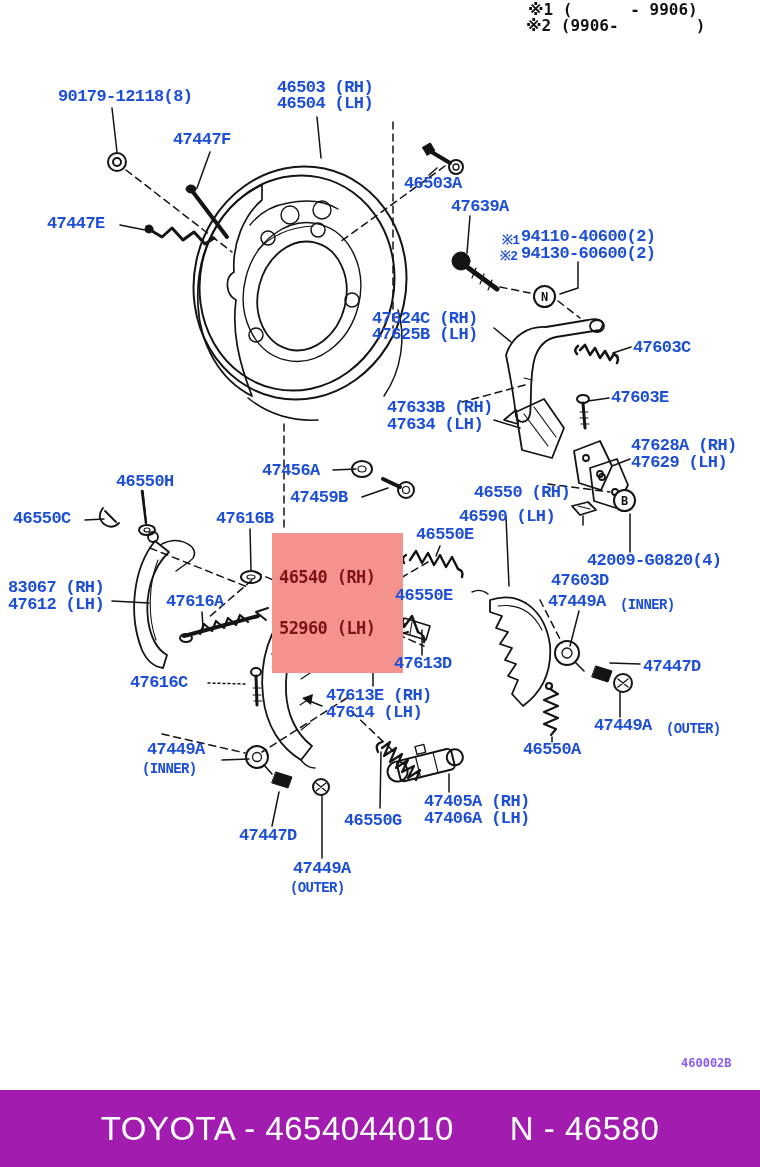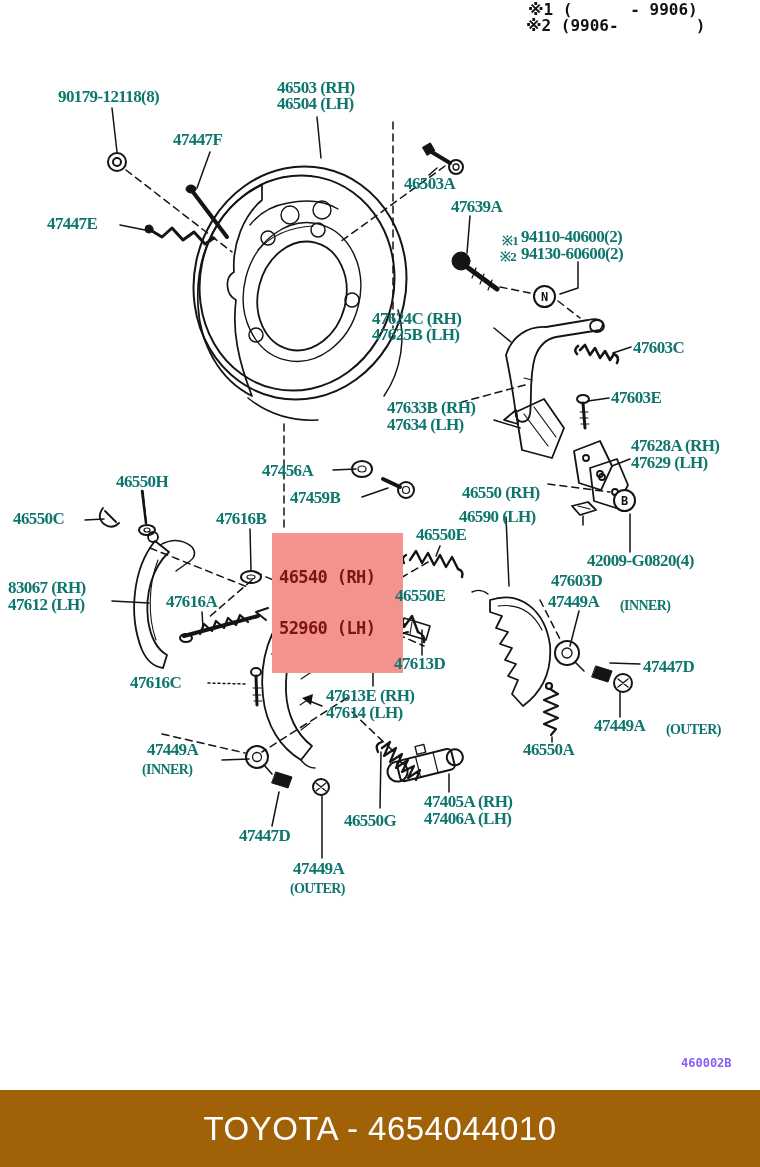--- a/index.html
+++ b/index.html
@@ -1,20 +1,20 @@
 <!DOCTYPE html>
 <html><head>
 <meta charset="utf-8">
 <style>
   html,body{margin:0;padding:0;background:#fff;}
   .stage{position:relative;width:760px;height:1167px;background:#ffffff;overflow:hidden;
          font-family:"DejaVu Sans Mono","DejaVu Sans",monospace;}
   .artsvg{position:absolute;left:0;top:0;}
-  .lbl{position:absolute;font-weight:bold;font-size:17px;line-height:17px;color:#0f766e;
-       white-space:pre;letter-spacing:-0.6px;font-family:Liberation Serif, serif;}
+  .lbl{position:absolute;font-weight:bold;font-size:17px;line-height:17px;color:#1d4ed8;
+       white-space:pre;letter-spacing:-0.6px;font-family:Liberation Mono, monospace;}
   .badge{position:absolute;width:19px;height:19px;border:2px solid #121212;border-radius:50%;
          display:flex;align-items:center;justify-content:center;background:#fff;
          font-weight:bold;font-size:12px;color:#121212;}
   .note{position:absolute;font-weight:bold;font-size:16px;line-height:16px;color:#121212;white-space:pre;}
   .note1{left:528px;top:2px;}
   .note2{left:526px;top:18px;text-align:right;}
   .hl{position:absolute;left:272px;top:533px;width:124px;padding:2px 0 2px 7px;
       font-weight:bold;font-size:17px;line-height:17px;letter-spacing:-0.6px;white-space:pre;}
   .diagram-code{position:absolute;left:681px;top:1056px;font-weight:bold;font-size:12px;color:#8b5cf6;}
   .footer{position:absolute;left:0;top:1090px;width:760px;height:77px;
@@ -267,21 +267,21 @@
       <div class="lbl" style="left: 372px; top: 310px;">47624C (RH)</div>
       <div class="lbl" style="left: 372px; top: 326px;">47625B (LH)</div>
       <div class="lbl" style="left: 633px; top: 339px;">47603C</div>
       <div class="lbl" style="left: 387px; top: 399px;">47633B (RH)</div>
       <div class="lbl" style="left: 387px; top: 416px;">47634 (LH)</div>
       <div class="lbl" style="left: 611px; top: 389px;">47603E</div>
       <div class="lbl" style="left: 631px; top: 437px;">47628A (RH)</div>
       <div class="lbl" style="left: 631px; top: 454px;">47629 (LH)</div>
       <div class="lbl" style="left: 262px; top: 462px;">47456A</div>
       <div class="lbl" style="left: 290px; top: 489px;">47459B</div>
-      <div class="lbl" style="left: 462px; top: 484px;">46550 (RH)</div>
+      <div class="lbl" style="left: 474px; top: 484px;">46550 (RH)</div>
       <div class="lbl" style="left: 459px; top: 508px;">46590 (LH)</div>
       <div class="lbl" style="left: 116px; top: 473px;">46550H</div>
       <div class="lbl" style="left: 13px; top: 510px;">46550C</div>
       <div class="lbl" style="left: 216px; top: 510px;">47616B</div>
       <div class="lbl" style="left: 416px; top: 526px;">46550E</div>
       <div class="lbl" style="left: 551px; top: 524px; margin-top: 48px;">47603D</div>
       <div class="lbl" style="left: 587px; top: 552px;">42009-G0820(4)</div>
       <div class="lbl" style="left: 8px; top: 579px;">83067 (RH)</div>
       <div class="lbl" style="left: 8px; top: 596px;">47612 (LH)</div>
       <div class="lbl" style="left: 166px; top: 593px;">47616A</div>
@@ -303,17 +303,18 @@
       <div class="lbl" style="left: 344px; top: 812px;">46550G</div>
       <div class="lbl" style="left: 239px; top: 827px;">47447D</div>
       <div class="lbl" style="left: 293px; top: 860px;">47449A</div>
       <div class="lbl" style="left: 290px; top: 880px; font-size: 14px;">(OUTER)</div>
       <div class="badge" style="left: 533px; top: 285px;">N</div>
       <div class="badge" style="left: 613px; top: 489px;">B</div>
     </div>
 
   <div class="diagram-code">460002B</div>
 
-  <div class="footer" id="footer-bar" style="background: #a16207;">
+  <div class="footer" id="footer-bar" style="background: #a21caf;">
     <span>TOYOTA - 4654044010</span>
+    <span>N - 46580</span>
   </div>
 
 </div>
 
 </body></html>

